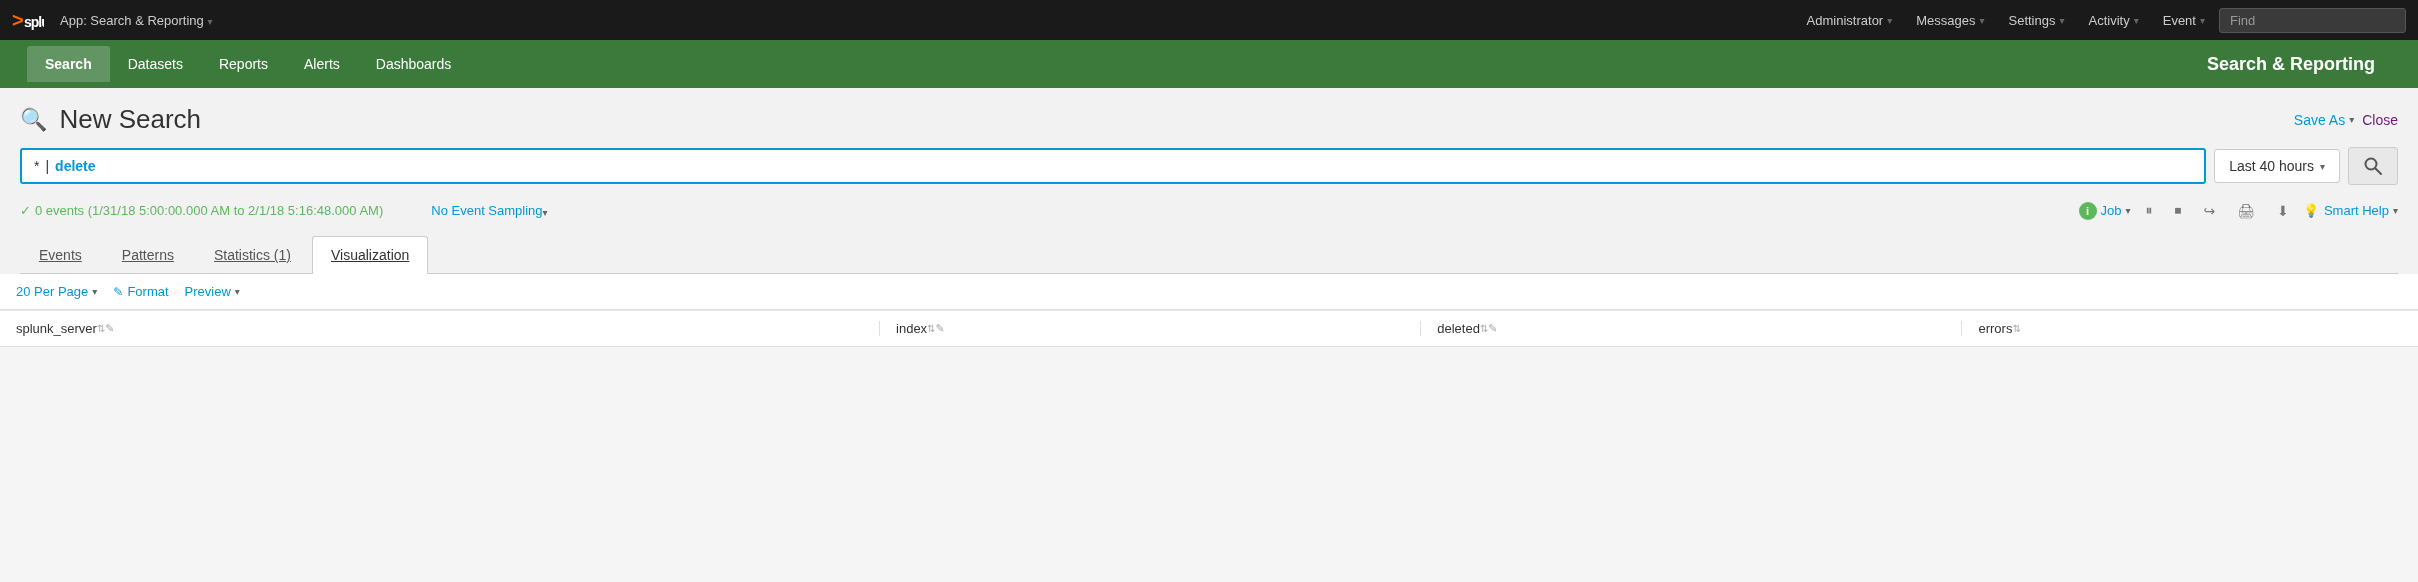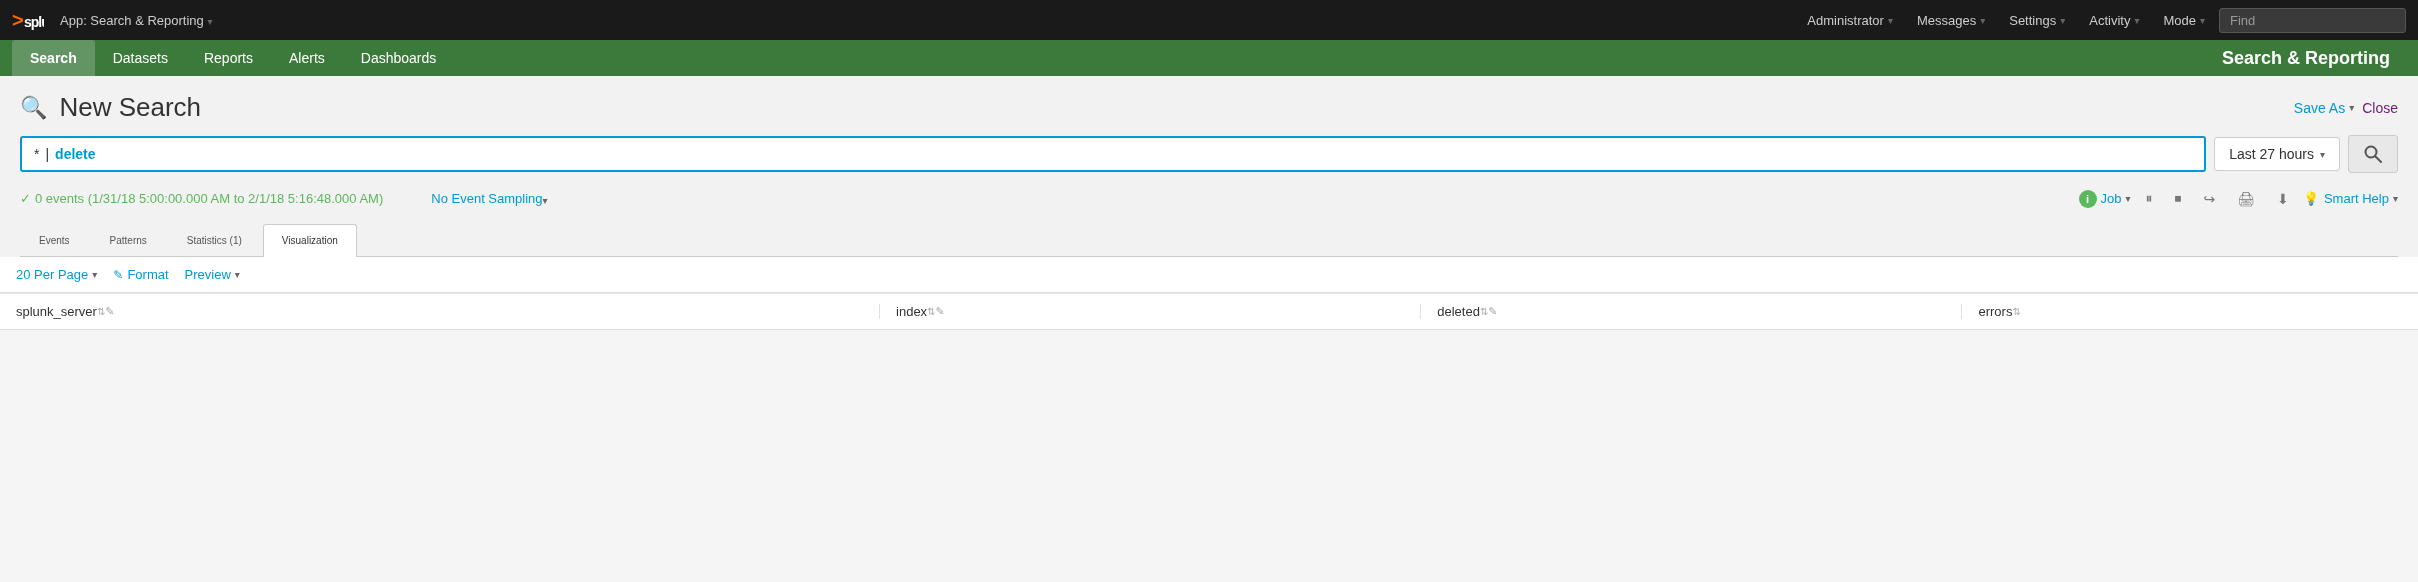--- a/index.html
+++ b/index.html
@@ -25,24 +25,24 @@
     }
     .find-input {
       background: #3a3a3a; border: 1px solid #555; border-radius: 3px; color: white;
       padding: 4px 10px; font-size: 13px; width: 187px; outline: none;
     }
     .find-input::placeholder { color: #999; }
 
     
     .green-nav {
       background: #3c7a3c;
-      height: 36px;
+      height: 48px;
       display: flex;
       align-items: center;
-      padding: 0 12px;
+      padding: 0 27px;
       justify-content: space-between;
     }
     .green-nav-left { display: flex; align-items: center; gap: 0; }
     .green-nav-item {
       color: white; font-size: 14px; padding: 10px 18px; cursor: pointer; border-radius: 3px 3px 0 0;
     }
     .green-nav-item.active { background: rgba(255,255,255,0.2); font-weight: 600; }
     .green-nav-right { color: white; font-size: 18px; font-weight: 600; padding-right: 16px; }
 
     
@@ -108,23 +108,23 @@
     .smart-mode-btn {
       color: #0099d6; font-size: 13px; cursor: pointer; display: flex; align-items: center; gap: 4px;
     }
     .bulb-icon { color: #f0a500; }
 
     
     .tabs-row {
       display: flex; align-items: flex-end; border-bottom: 1px solid #ccc; background: #f2f2f2;
     }
     .tab {
-      padding: 10px 18px; font-size: 10px; color: #555; cursor: pointer;
+      padding: 10px 18px; font-size: 14px; color: #555; cursor: pointer;
       border: 1px solid transparent; border-bottom: none; border-radius: 3px 3px 0 0;
-      margin-right: 2px; background: #f2f2f2;
+      margin-right: 2px; background: #f2f2f2; text-decoration: underline;
     }
     .tab.active {
       background: white; border-color: #ccc; color: #333; font-weight: 500;
       margin-bottom: -1px; padding-bottom: 11px;
     }
 
     
     .table-toolbar {
       background: white; padding: 10px 16px; display: flex; align-items: center; gap: 16px;
       border-bottom: 1px solid #e0e0e0;
@@ -186,21 +186,21 @@
     </div>
     <div class="top-nav-item">
       <span>Settings</span>
       <span class="dropdown-arrow">▾</span>
     </div>
     <div class="top-nav-item">
       <span>Activity</span>
       <span class="dropdown-arrow">▾</span>
     </div>
     <div class="top-nav-item">
-      <span>Mode</span>
+      <span>Event</span>
       <span class="dropdown-arrow">▾</span>
     </div>
     <input class="find-input" type="text" placeholder="Find" style="">
   </div>
 </div>
 
 <div class="green-nav">
   <div class="green-nav-left">
     <div class="green-nav-item active">
       <span>Search</span>
@@ -241,21 +241,21 @@
     </div>
   </div>
 
   <div class="search-bar-row">
     <div class="search-input-container">
       <span class="search-query-star">*</span>
       <span class="search-query-pipe">|</span>
       <span class="search-query-cmd">delete</span>
     </div>
     <div class="time-range-btn">
-      <span>Last 27 hours</span>
+      <span>Last 40 hours</span>
       <span class="dropdown-arrow">▾</span>
     </div>
     <div class="search-btn">
       <svg width="20" height="20" viewBox="0 0 20 20" fill="none">
         <circle cx="8" cy="8" r="5.5" stroke="#555" stroke-width="2"></circle>
         <line x1="12.5" y1="12.5" x2="18" y2="18" stroke="#555" stroke-width="2" stroke-linecap="round"></line>
       </svg>
     </div>
   </div>
 

